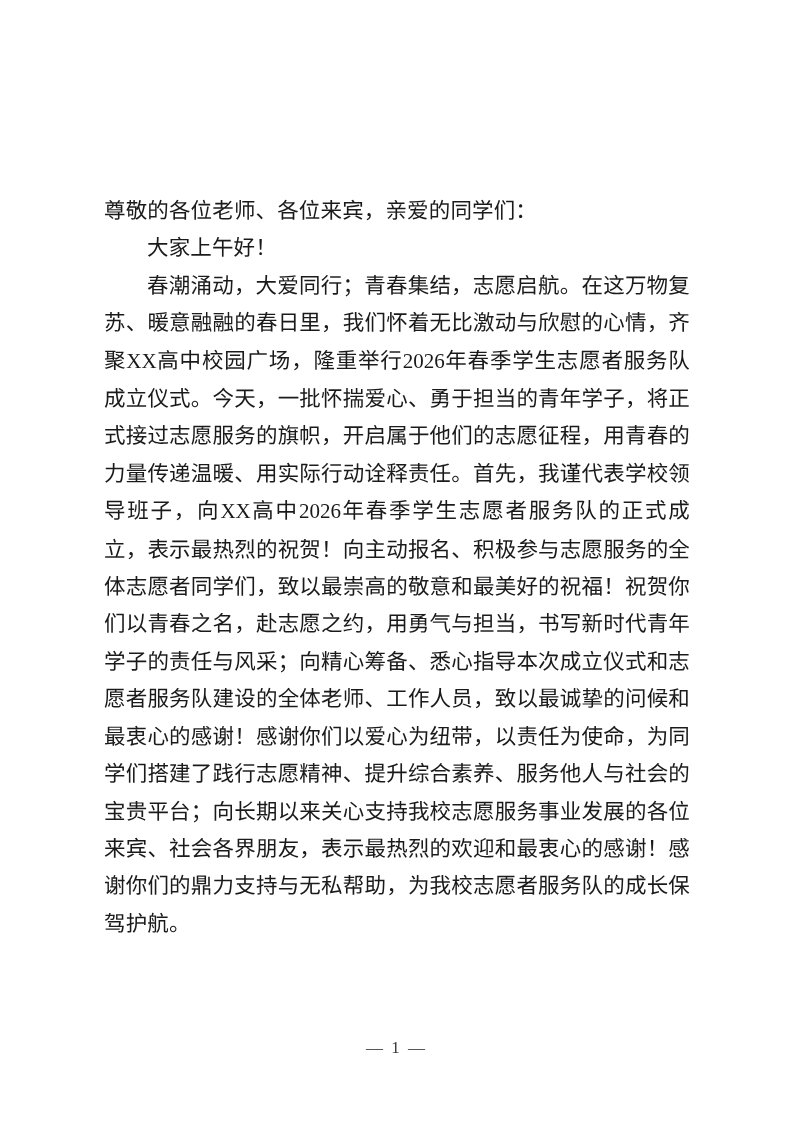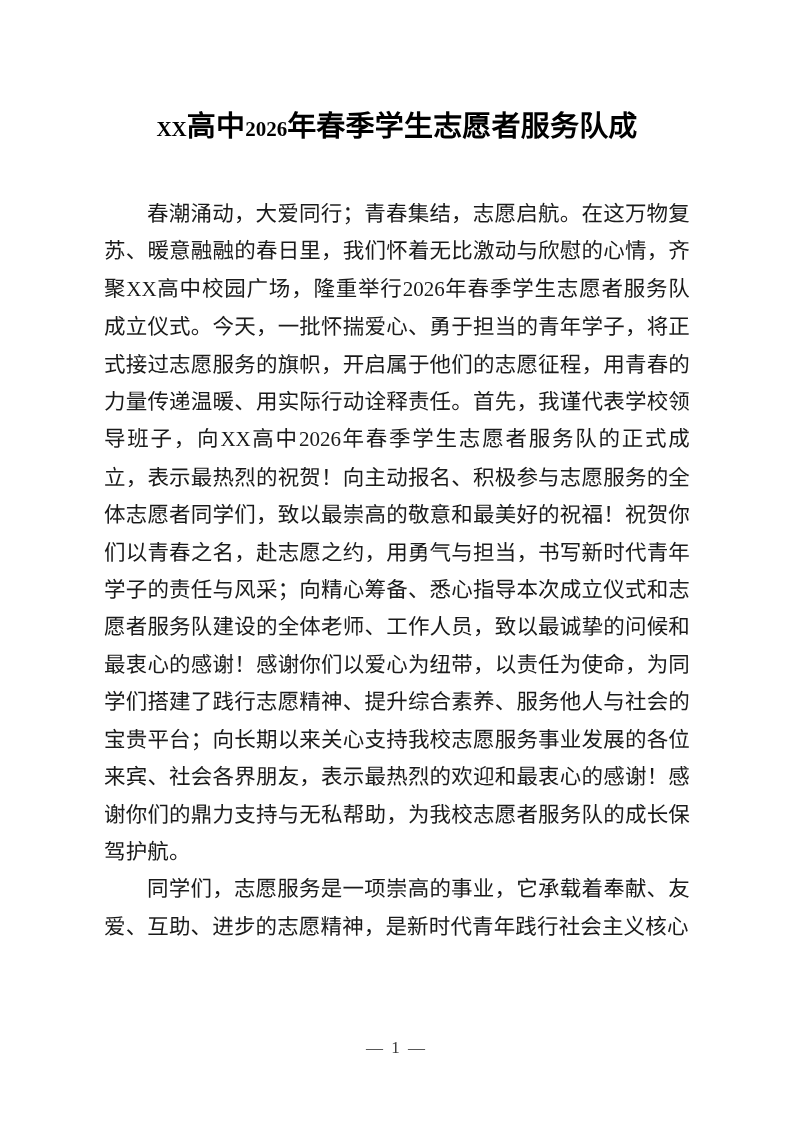--- a/index.html
+++ b/index.html
@@ -88,28 +88,29 @@
   }
 </style>
 </head>
 <body>
 
 <div class="page">
 
   <div class="doc-body">
 
     <h1 class="doc-title">
-      <span><span class="lat">XX</span>高中<span class="lat">2026</span>年春季学生志愿者服务队成</span><br>
+      <br>
     </h1>
 
     <div class="gap-title"></div>
 
+    <p class="para noindent">尊敬的各位老师、各位来宾，亲爱的同学们：</p>
 
+    <p class="para indent">大家上午好！</p>
 
     <p class="para indent">春潮涌动，大爱同行；青春集结，志愿启航。在这万物复苏、暖意融融的春日里，我们怀着无比激动与欣慰的心情，齐聚<span class="lat">XX</span>高中校园广场，隆重举行<span class="lat">2026</span>年春季学生志愿者服务队成立仪式。今天，一批怀揣爱心、勇于担当的青年学子，将正式接过志愿服务的旗帜，开启属于他们的志愿征程，用青春的力量传递温暖、用实际行动诠释责任。首先，我谨代表学校领导班子，向<span class="lat">XX</span>高中<span class="lat">2026</span>年春季学生志愿者服务队的正式成立，表示最热烈的祝贺！向主动报名、积极参与志愿服务的全体志愿者同学们，致以最崇高的敬意和最美好的祝福！祝贺你们以青春之名，赴志愿之约，用勇气与担当，书写新时代青年学子的责任与风采；向精心筹备、悉心指导本次成立仪式和志愿者服务队建设的全体老师、工作人员，致以最诚挚的问候和最衷心的感谢！感谢你们以爱心为纽带，以责任为使命，为同学们搭建了践行志愿精神、提升综合素养、服务他人与社会的宝贵平台；向长期以来关心支持我校志愿服务事业发展的各位来宾、社会各界朋友，表示最热烈的欢迎和最衷心的感谢！感谢你们的鼎力支持与无私帮助，为我校志愿者服务队的成长保驾护航。</p>
 
-    <p class="para indent">同学们，志愿服务是一项崇高的事业，它承载着奉献、友爱、互助、进步的志愿精神，是新时代青年践行社会主义核心</p>
 
   </div>
 
   <div class="page-footer">— 1 —</div>
 
 </div>
 
 </body></html>

